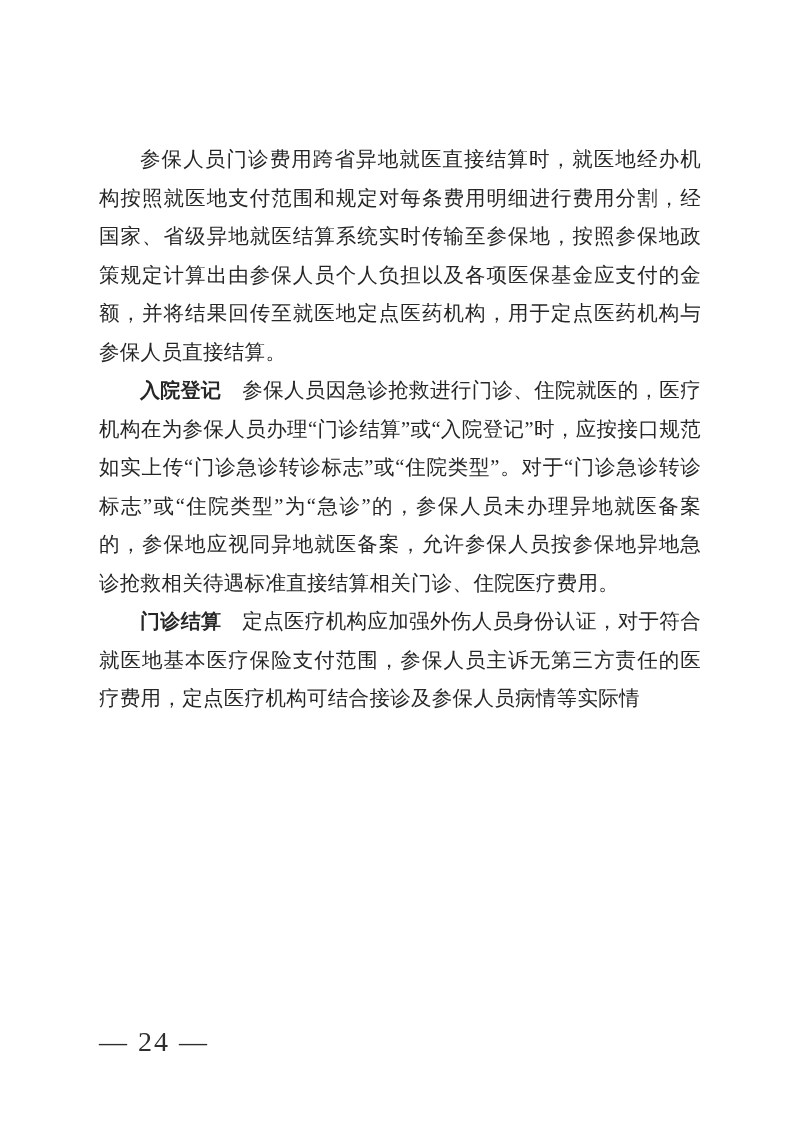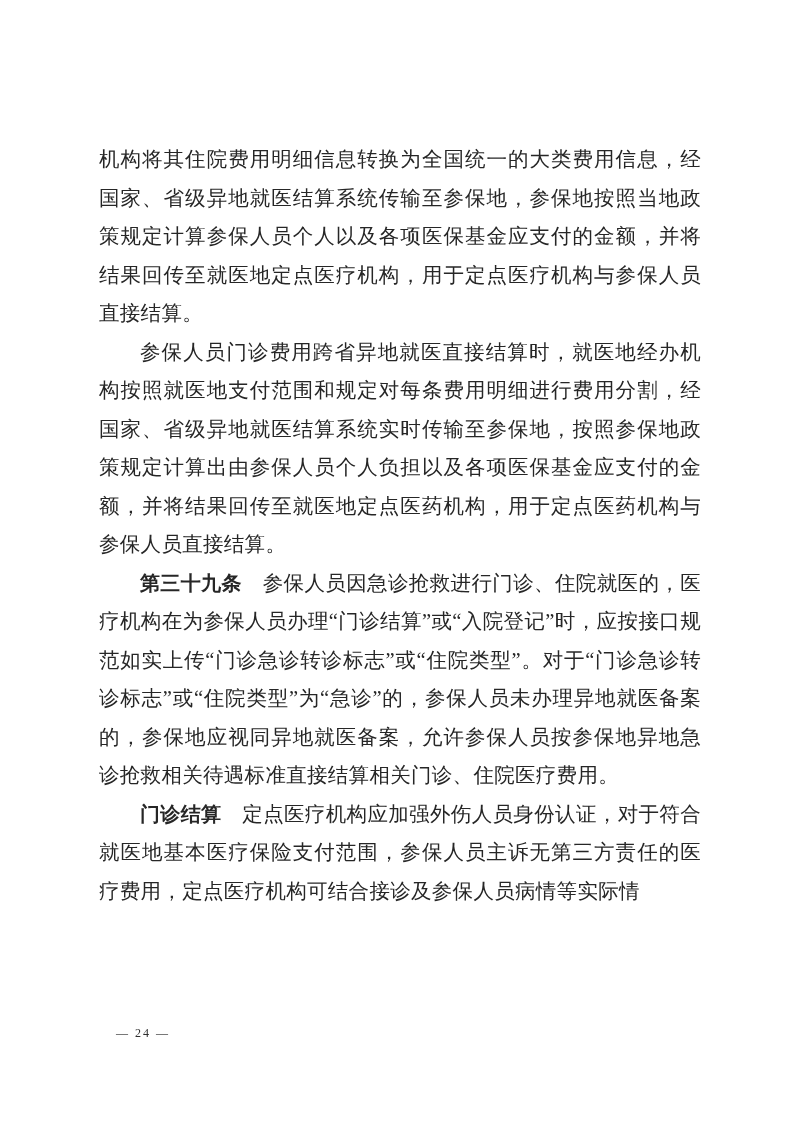--- a/index.html
+++ b/index.html
@@ -35,33 +35,32 @@
   p.para.indent {
     text-indent: 2em;
   }
   .seg.bold {
     font-weight: bold;
     font-family: "Liberation Sans", "DejaVu Sans", sans-serif;
     font-size: 20px;
   }
   .footer {
     position: absolute;
-    left: 116px;
+    left: 99px;
     top: 1026px;
-    font-size: 12px;
+    font-size: 28px;
     letter-spacing: 2px;
     color: #2e2e2e;
   }
 </style>
 </head>
 <body>
 
 <div class="page">
   <div class="content">
-      <p class="para"><span class="seg">机构将其住院费用明细信息转换为全国统一的大类费用信息，经国家、省级异地就医结算系统传输至参保地，参保地按照当地政策规定计算参保人员个人以及各项医保基金应支付的金额，并将结果回传至就医地定点医疗机构，用于定点医疗机构与参保人员直接结算。</span></p>
       <p class="para indent"><span class="seg">参保人员门诊费用跨省异地就医直接结算时，就医地经办机构按照就医地支付范围和规定对每条费用明细进行费用分割，经国家、省级异地就医结算系统实时传输至参保地，按照参保地政策规定计算出由参保人员个人负担以及各项医保基金应支付的金额，并将结果回传至就医地定点医药机构，用于定点医药机构与参保人员直接结算。</span></p>
-      <p class="para indent"><span class="seg bold">第三十九条</span><span class="seg">　参保人员因急诊抢救进行门诊、住院就医的，医疗机构在为参保人员办理“门诊结算”或“入院登记”时，应按接口规范如实上传“门诊急诊转诊标志”或“住院类型”。对于“门诊急诊转诊标志”或“住院类型”为“急诊”的，参保人员未办理异地就医备案的，参保地应视同异地就医备案，允许参保人员按参保地异地急诊抢救相关待遇标准直接结算相关门诊、住院医疗费用。</span></p>
+      <p class="para indent"><span class="seg bold">入院登记</span><span class="seg">　参保人员因急诊抢救进行门诊、住院就医的，医疗机构在为参保人员办理“门诊结算”或“入院登记”时，应按接口规范如实上传“门诊急诊转诊标志”或“住院类型”。对于“门诊急诊转诊标志”或“住院类型”为“急诊”的，参保人员未办理异地就医备案的，参保地应视同异地就医备案，允许参保人员按参保地异地急诊抢救相关待遇标准直接结算相关门诊、住院医疗费用。</span></p>
       <p class="para indent"><span class="seg bold">门诊结算</span><span class="seg">　定点医疗机构应加强外伤人员身份认证，对于符合就医地基本医疗保险支付范围，参保人员主诉无第三方责任的医疗费用，定点医疗机构可结合接诊及参保人员病情等实际情</span></p>
     </div>
   <div class="footer">
     <span>— 24 —</span>
   </div>
 </div>
 
 </body></html>

